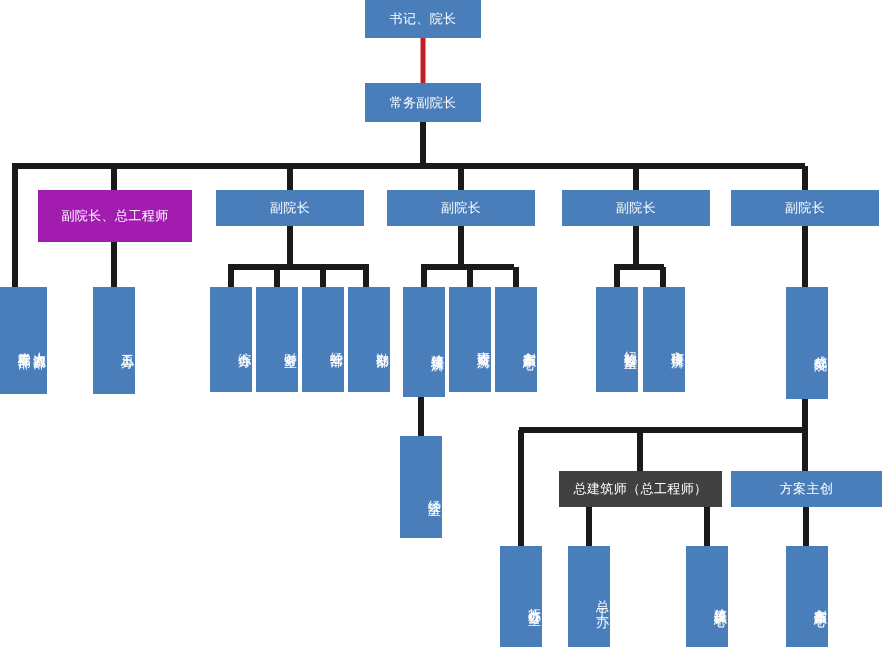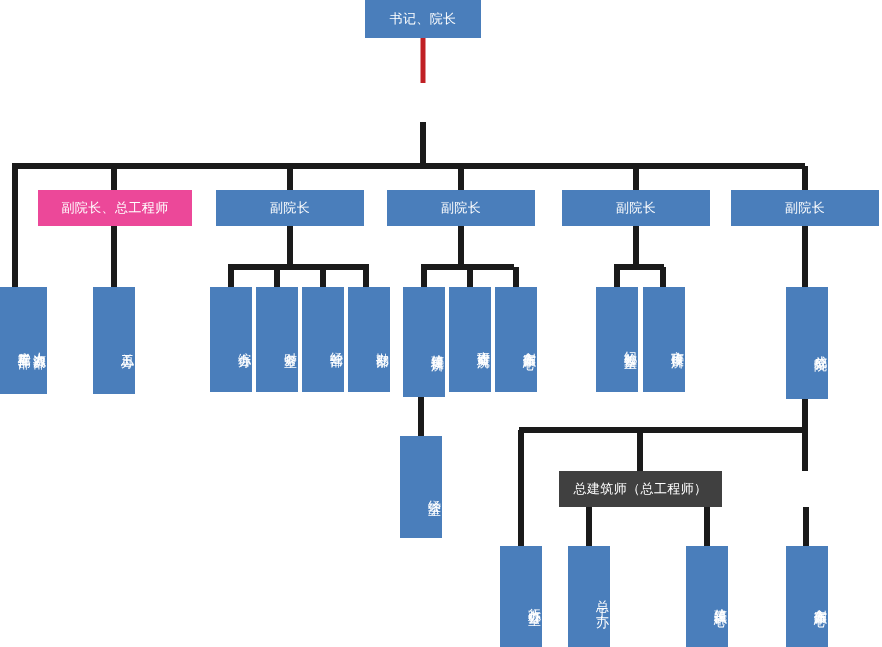--- a/index.html
+++ b/index.html
@@ -111,22 +111,25 @@
     <line x1="589" y1="507" x2="589" y2="549" stroke="#1a1a1a" stroke-width="6"></line>
     <line x1="707" y1="507" x2="707" y2="549" stroke="#1a1a1a" stroke-width="6"></line>
 
     <line x1="806" y1="507" x2="806" y2="549" stroke="#1a1a1a" stroke-width="6"></line>
   </svg>
 
   <div class="node horiz" style="left: 365px; top: 0px; width: 116px; height: 38px; background: rgb(74, 126, 187); color: rgb(255, 255, 255);">
     <span>书记、院长</span>
   </div>
 
-
-  <div class="node horiz" style="left: 38px; top: 190px; width: 154px; height: 36px; background: #ec4899; color: rgb(255, 255, 255);">
+  <div class="node horiz" style="left: 365px; top: 83px; width: 116px; height: 39px; background: rgb(74, 126, 187); color: rgb(255, 255, 255);">
+    <span>常务副院长</span>
+  </div>
+
+  <div class="node horiz" style="left: 38px; top: 190px; width: 154px; height: 52px; background: #a21caf; color: rgb(255, 255, 255);">
     <span>副院长、总工程师</span>
   </div>
   <div class="node horiz" style="left: 216px; top: 190px; width: 148px; height: 36px; background: rgb(74, 126, 187); color: rgb(255, 255, 255);">
     <span>副院长</span>
   </div>
   <div class="node horiz" style="left: 387px; top: 190px; width: 148px; height: 36px; background: rgb(74, 126, 187); color: rgb(255, 255, 255);">
     <span>副院长</span>
   </div>
   <div class="node horiz" style="left: 562px; top: 190px; width: 148px; height: 36px; background: rgb(74, 126, 187); color: rgb(255, 255, 255);">
     <span>副院长</span>
@@ -177,20 +180,23 @@
     <span>成都分院</span>
   </div>
 
   <div class="node vert" style="left: 400px; top: 436px; width: 42px; height: 102px; background: rgb(74, 126, 187); color: rgb(255, 255, 255);">
     <span>经济室</span>
   </div>
 
   <div class="node horiz" style="left: 559px; top: 471px; width: 163px; height: 36px; background: #404040; color: rgb(255, 255, 255);">
     <span>总建筑师（总工程师）</span>
   </div>
+  <div class="node horiz" style="left: 731px; top: 471px; width: 151px; height: 36px; background: rgb(74, 126, 187); color: rgb(255, 255, 255);">
+    <span>方案主创</span>
+  </div>
 
   <div class="node vert" style="left: 500px; top: 546px; width: 42px; height: 101px; background: rgb(74, 126, 187); color: rgb(255, 255, 255);">
     <span>行政办公室</span>
   </div>
   <div class="node vert spaced" style="left: 568px; top: 546px; width: 42px; height: 101px; background: rgb(74, 126, 187); color: rgb(255, 255, 255);">
     <span>总工办</span>
   </div>
   <div class="node vert" style="left: 686px; top: 546px; width: 42px; height: 101px; background: rgb(74, 126, 187); color: rgb(255, 255, 255);">
     <span>建筑设计中心</span>
   </div>

